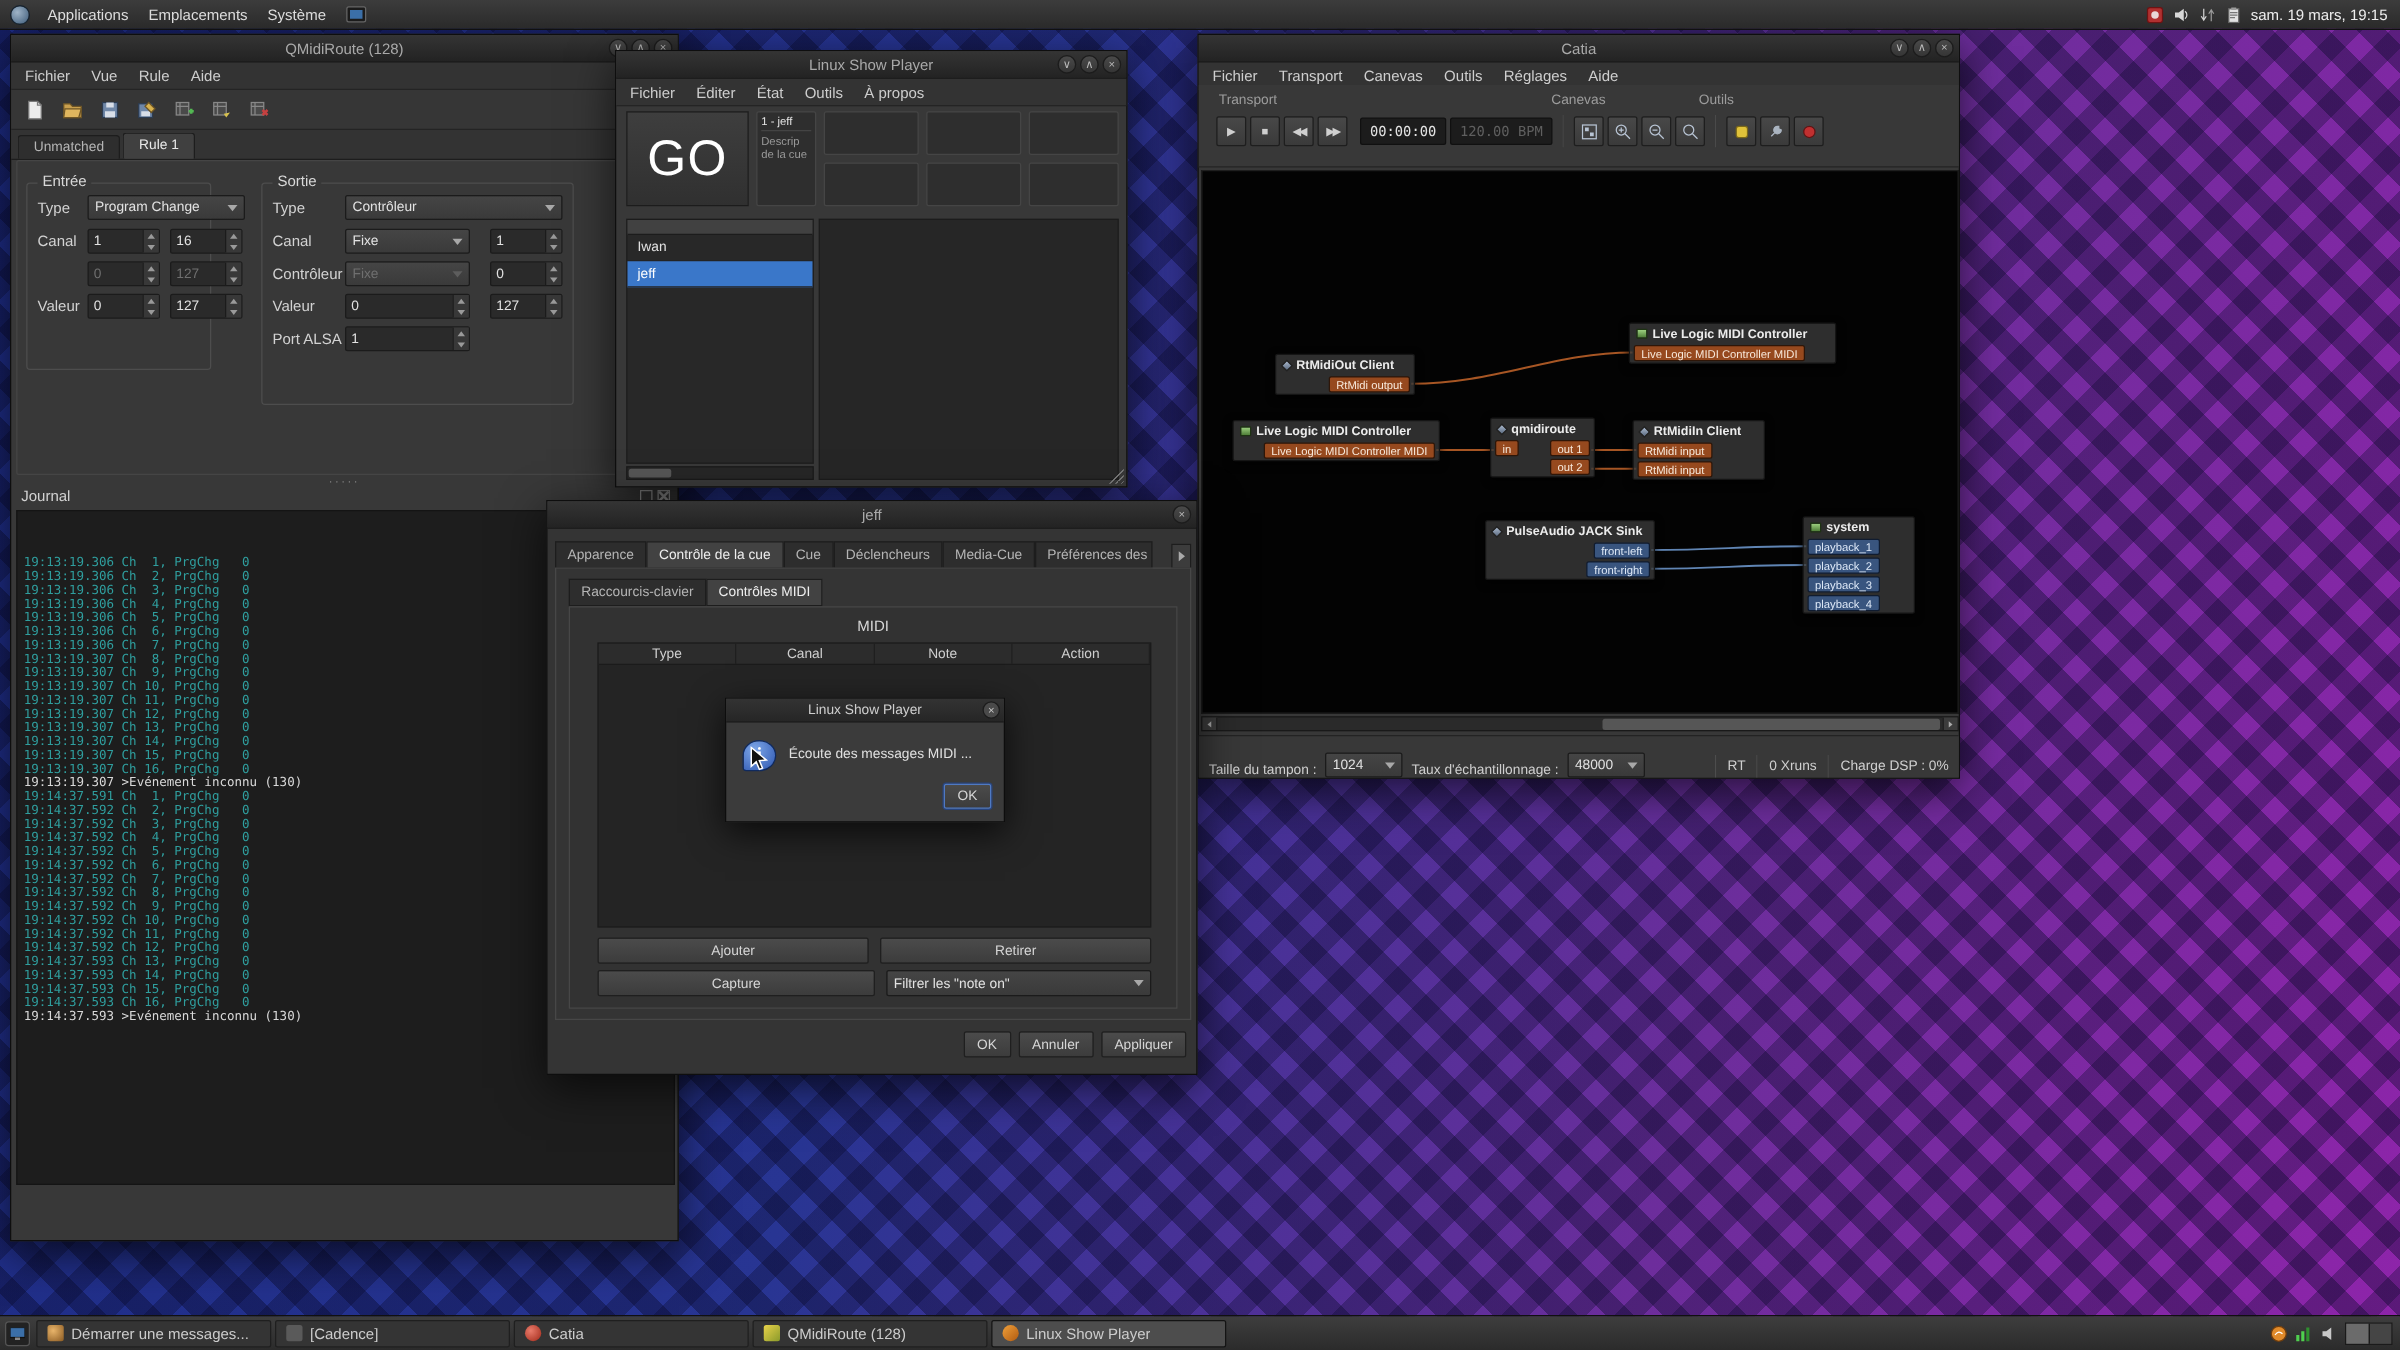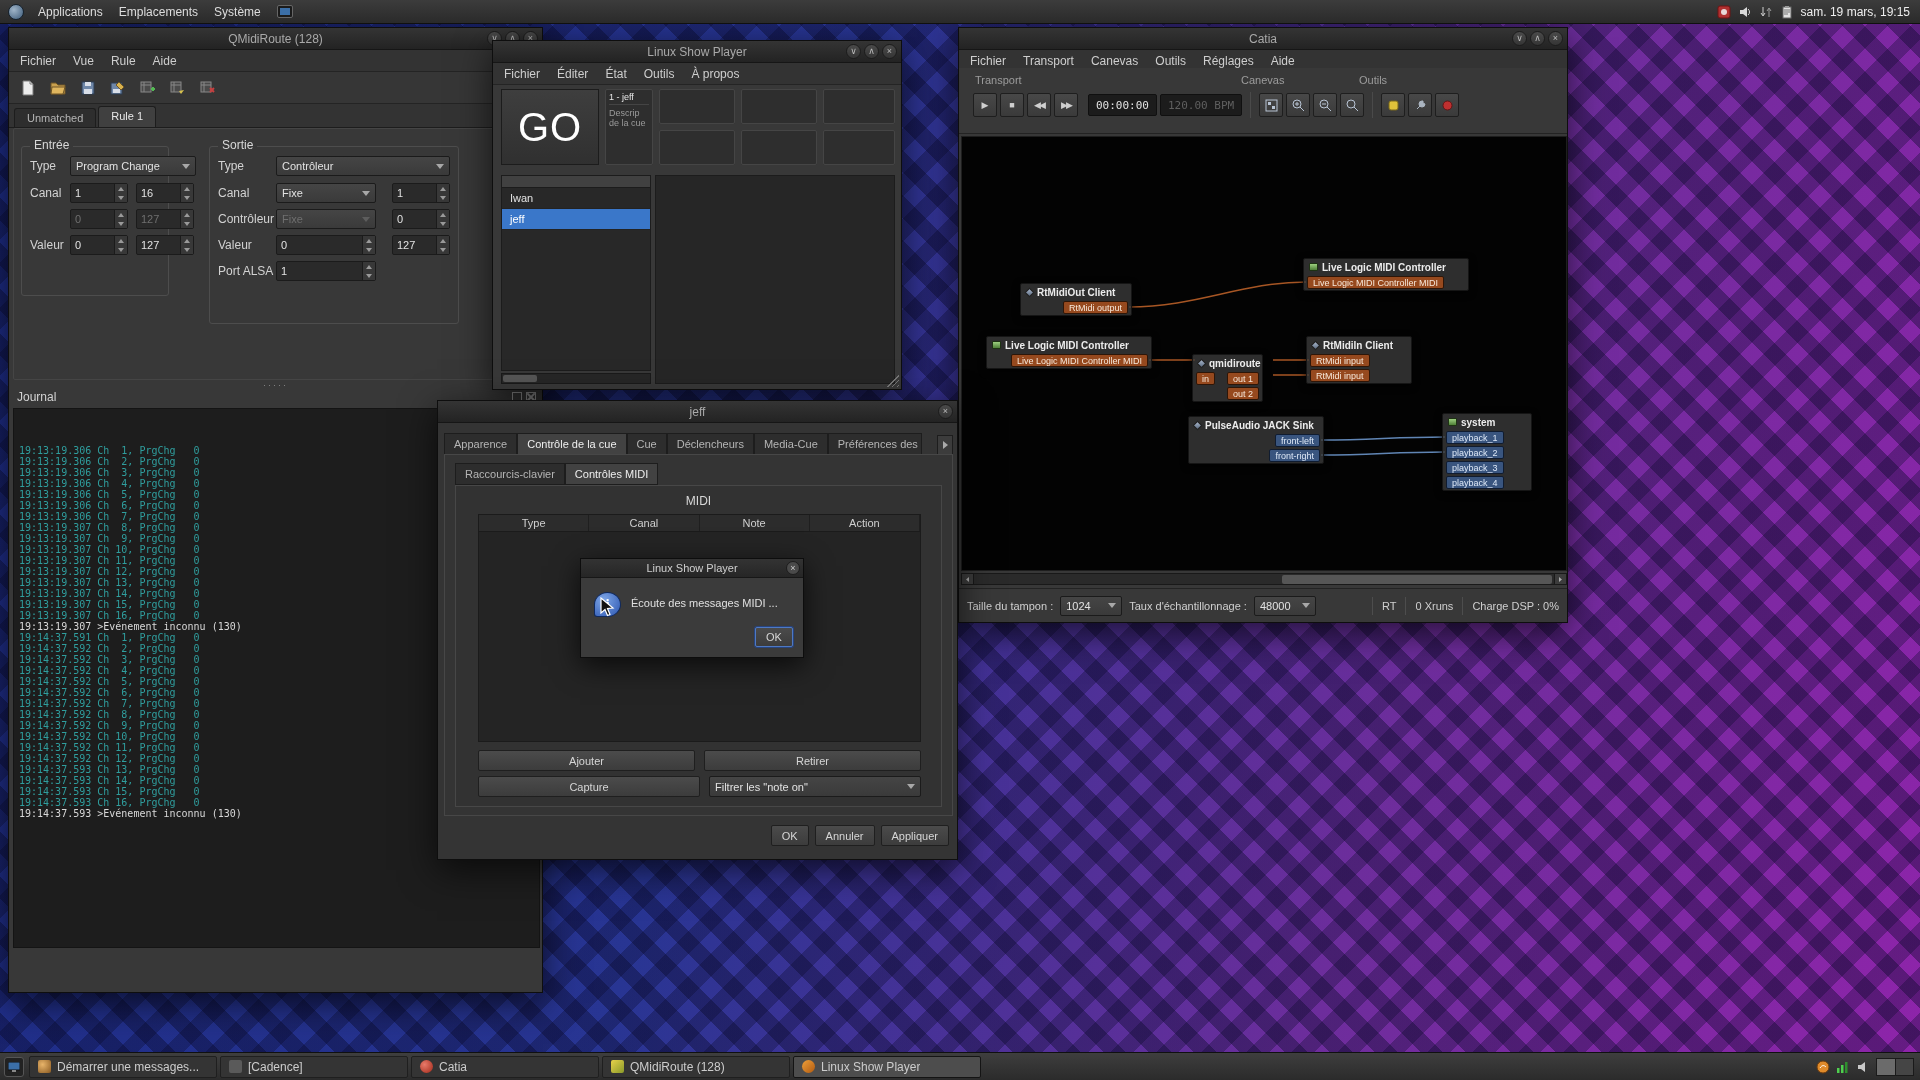--- a/index.html
+++ b/index.html
@@ -142,21 +142,21 @@
 .port.midi{background:#96491e;border:1px solid #2e1608;color:#f7e8da}
 .port.audio{background:#39557f;border:1px solid #101c30;color:#dde8f7}
 .nports{display:flex;flex-direction:column}
 .nports.out{align-items:flex-end}
 .nports.in{align-items:flex-start}
 .nrow{display:flex;justify-content:space-between}
 .catia-hscroll{position:absolute;left:2px;top:545px;width:606px;height:12px;background:#2a2a2a;border:1px solid #191919;display:flex}
 .scr-btn{width:12px;height:10px;background:#3c3c3c;border-right:1px solid #191919;display:flex;align-items:center;justify-content:center}
 .scr-btn.r{margin-left:auto;border-left:1px solid #191919;border-right:none}
 .scr-thumb{position:absolute;left:320px;top:1px;width:270px;height:9px;background:#565656;border-radius:2px}
-.catia-status{position:absolute;left:0;top:560px;width:608px;height:34px;background:#383838;border-top:1px solid #232323;display:flex;align-items:center;gap:7px;padding:0 8px;font-size:11px;color:#cfcfcf}
+.catia-status{position:absolute;left:0;top:560px;width:608px;height:34px;background:#383838;border-top:1px solid #232323;display:flex;align-items:flex-end;gap:7px;padding:0 8px;font-size:11px;color:#cfcfcf}
 .catia-status .combo{position:static;width:62px;height:20px}
 .status-right{margin-left:auto;display:flex;align-items:center;gap:9px}
 .ssep{width:1px;height:18px;background:#262626;border-right:1px solid #4d4d4d}
 
 
 .cursor{position:absolute;z-index:60;pointer-events:none}
 </style>
 </head>
 <body>
 
@@ -492,21 +492,21 @@
     <div class="node" style="left:24px;top:199px;width:166px">
       <div class="nhead">
           <span class="nicon h"></span>
           <span>Live Logic MIDI Controller</span>
         </div>
       <div class="nports out">
           <span class="port midi">Live Logic MIDI Controller MIDI</span>
         </div>
     </div>
 
-    <div class="node" style="left:230px;top:217px;width:71px">
+    <div class="node" style="left:230px;top:197px;width:84px">
       <div class="nhead">
           <span class="nicon d"></span>
           <span>qmidiroute</span>
         </div>
       <div class="nrow">
         <span class="port midi">in</span>
         <span class="port midi">out 1</span>
       </div>
       <div class="nports out">
           <span class="port midi">out 2</span>

